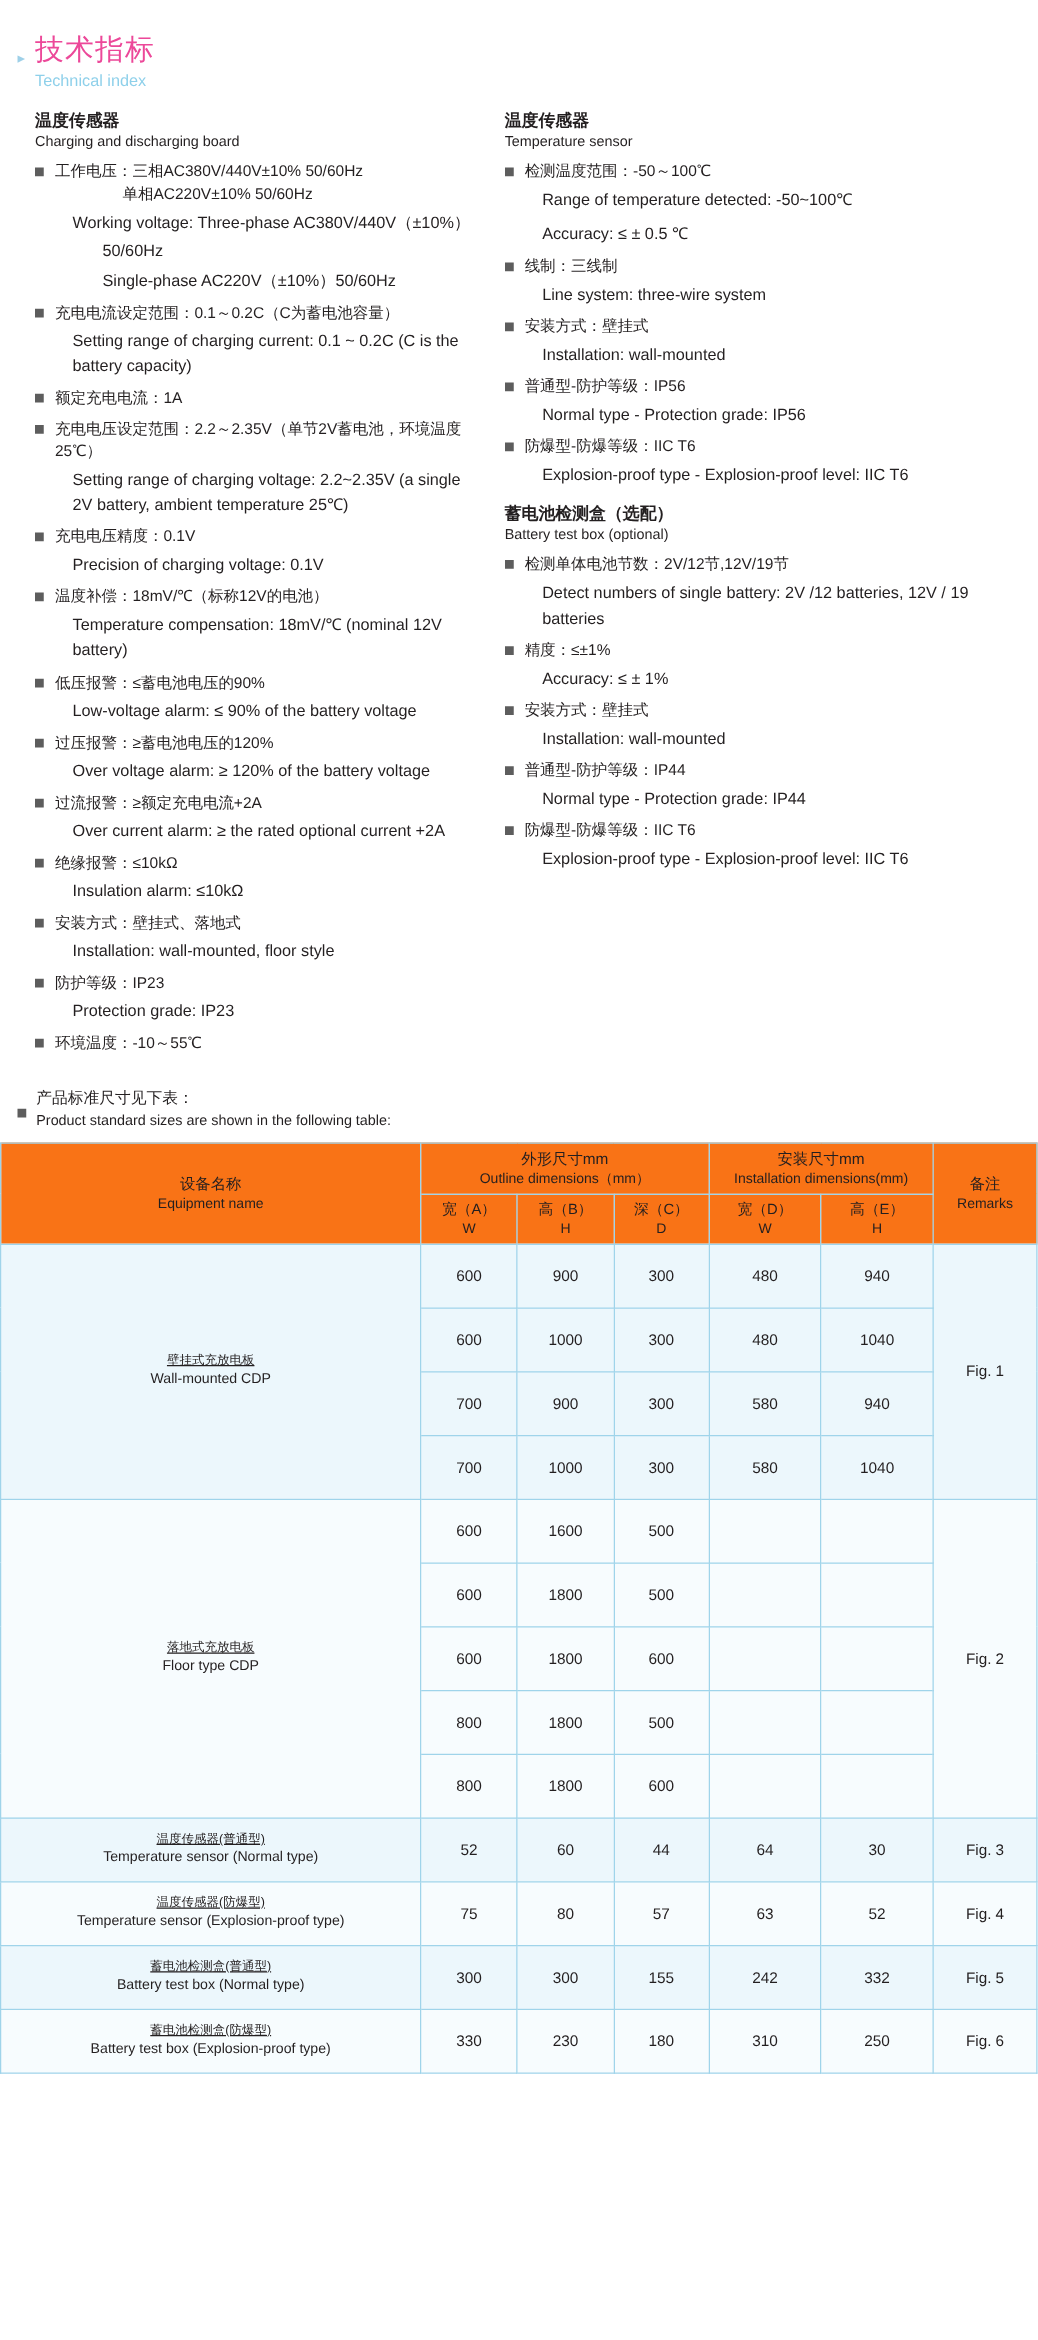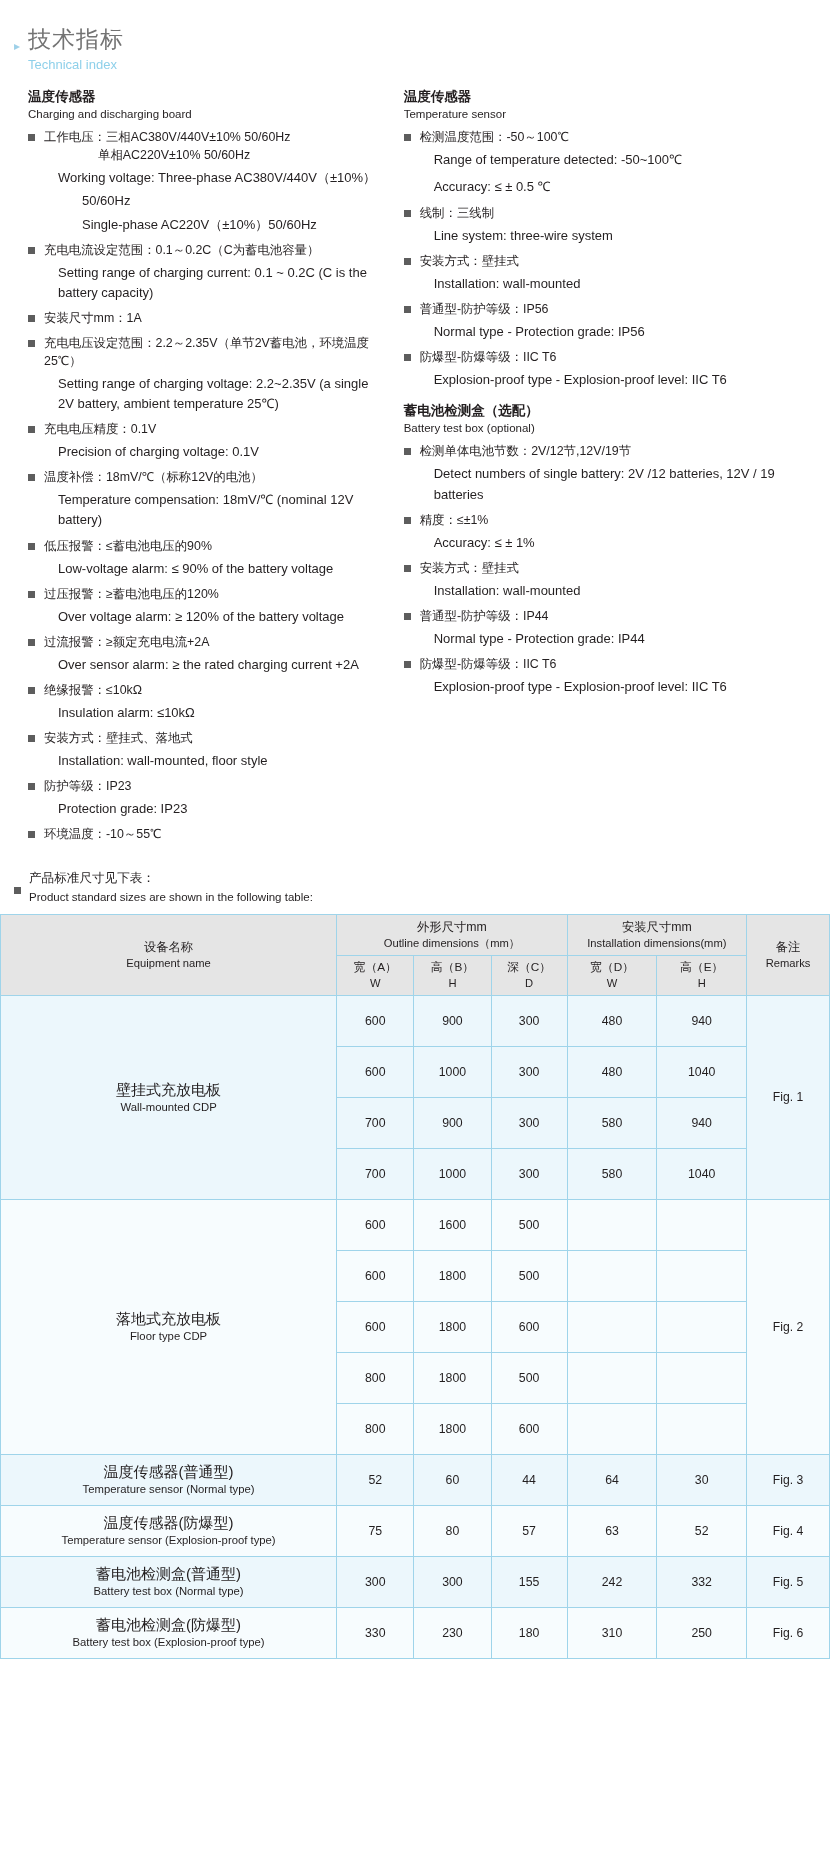--- a/index.html
+++ b/index.html
@@ -29,21 +29,21 @@
     align-items: flex-start;
   }
   .header-arrow {
     color: #9ed0e8;
     font-size: 12px;
     line-height: 1;
     margin-top: 14px;
     margin-right: 8px;
   }
   .header-text .title-cn {
-    color: #737373;
+    color: #ec4899;
     font-size: 23px;
     letter-spacing: 1px;
     line-height: 1.2;
   }
   .header-text .title-en {
     color: #8ed0ea;
     font-size: 13px;
     line-height: 1.4;
     margin-top: 2px;
   }
@@ -155,34 +155,34 @@
   }
   table.dims th,
   table.dims td {
     border: 1px solid #9fd4ea;
     text-align: center;
     vertical-align: middle;
     color: #231f20;
     padding: 4px 2px;
   }
   table.dims thead th {
-    background: #e5e5e5;
+    background: #f97316;
     font-weight: normal;
     line-height: 1.35;
   }
   thead .hd-cn { font-size: 12.3px; display: block; }
   thead .hd-en { font-size: 11.2px; display: block; }
   thead .hd-sub-cn { font-size: 11.8px; display: block; }
   thead .hd-sub-en { font-size: 11.2px; display: block; }
 
   tbody td { height: 42px; }
   tbody td.name {
     line-height: 1.4;
   }
-  td .n-cn { display: block; font-size: 15px; }
+  td .n-cn { display: block; font-size: 10px; text-decoration: underline; }
   td .n-en { display: block; font-size: 11.3px; }
   tbody tr.band-a td { background: #ecf7fc; }
   tbody tr.band-b td { background: #f7fcfe; }
   td.val { font-size: 12.3px; }
   td.remark { font-size: 12.2px; }
   td.empty { }
 </style>
 </head>
 <body>
 
@@ -213,21 +213,21 @@
             <div class="li-en indent2">50/60Hz</div>
             <div class="li-en indent2">Single-phase AC220V（±10%）50/60Hz</div>
           </li>
 
           <li>
             <div class="li-cn"><span class="bullet"></span><span>充电电流设定范围：0.1～0.2C（C为蓄电池容量）</span></div>
             <div class="li-en">Setting range of charging current: 0.1 ~ 0.2C (C is the battery capacity)</div>
           </li>
 
           <li>
-            <div class="li-cn"><span class="bullet"></span><span>安装尺寸mm：1A</span></div>
+            <div class="li-cn"><span class="bullet"></span><span>额定充电电流：1A</span></div>
           </li>
 
           <li>
             <div class="li-cn"><span class="bullet"></span><span>充电电压设定范围：2.2～2.35V（单节2V蓄电池，环境温度25℃）</span></div>
             <div class="li-en">Setting range of charging voltage: 2.2~2.35V (a single 2V battery, ambient temperature 25℃)</div>
           </li>
 
           <li>
             <div class="li-cn"><span class="bullet"></span><span>充电电压精度：0.1V</span></div>
             <div class="li-en">Precision of charging voltage: 0.1V</div>
@@ -243,21 +243,21 @@
             <div class="li-en">Low-voltage alarm: ≤ 90% of the battery voltage</div>
           </li>
 
           <li>
             <div class="li-cn"><span class="bullet"></span><span>过压报警：≥蓄电池电压的120%</span></div>
             <div class="li-en">Over voltage alarm: ≥ 120% of the battery voltage</div>
           </li>
 
           <li>
             <div class="li-cn"><span class="bullet"></span><span>过流报警：≥额定充电电流+2A</span></div>
-            <div class="li-en">Over sensor alarm: ≥ the rated charging current +2A</div>
+            <div class="li-en">Over current alarm: ≥ the rated optional current +2A</div>
           </li>
 
           <li>
             <div class="li-cn"><span class="bullet"></span><span>绝缘报警：≤10kΩ</span></div>
             <div class="li-en">Insulation alarm: ≤10kΩ</div>
           </li>
 
           <li>
             <div class="li-cn"><span class="bullet"></span><span>安装方式：壁挂式、落地式</span></div>
             <div class="li-en">Installation: wall-mounted, floor style</div>

